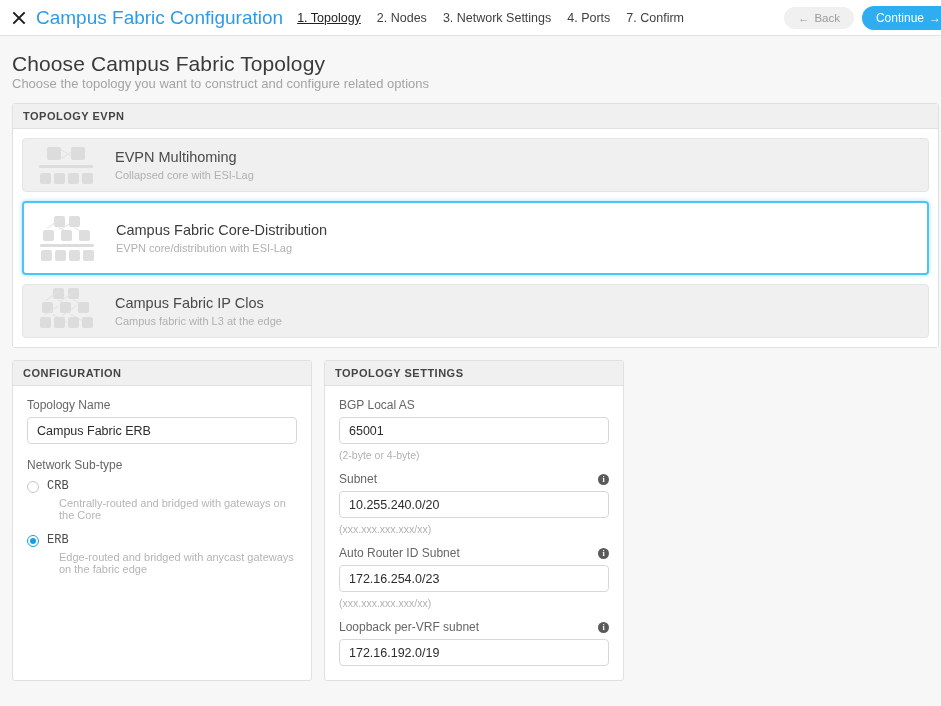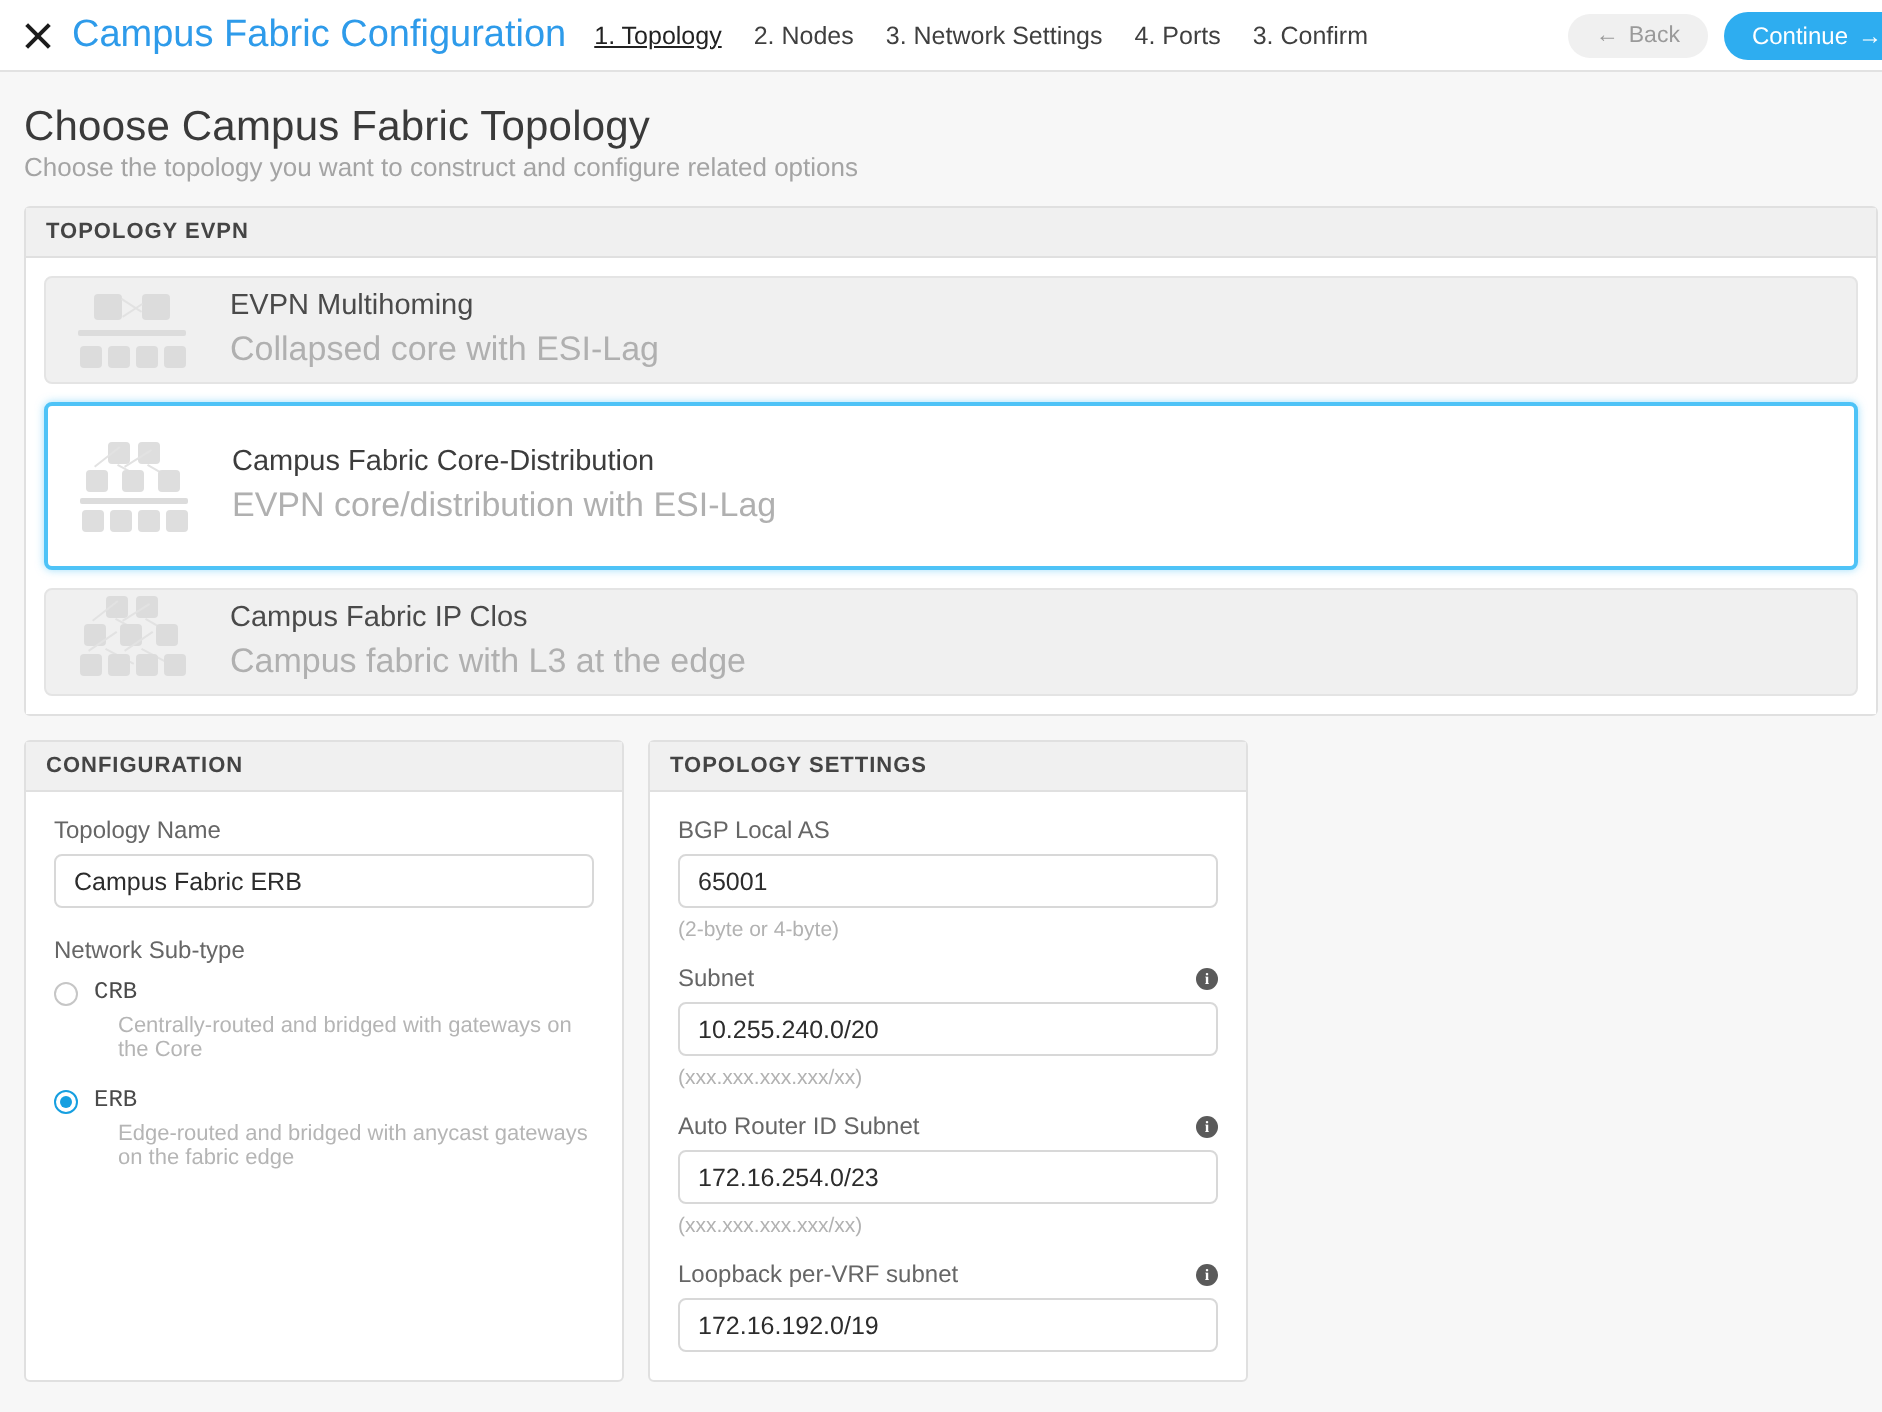--- a/index.html
+++ b/index.html
@@ -136,36 +136,36 @@
     height: 54px;
     padding-left: 14px;
     margin-bottom: 9px;
     cursor: pointer;
   }
   .topo-card:last-child { margin-bottom: 0; }
   .topo-card.selected {
     background: #fff;
     border: 2px solid #4ec3f7;
     box-shadow: 0 0 4px rgba(78,195,247,.55);
-    height: 84px;
+    height: 74px;
   }
   .topo-icon {
     width: 58px; height: 48px;
     flex: 0 0 58px;
     margin-right: 20px;
     position: relative;
   }
   .topo-text .t-title {
     font-size: 14.5px;
     color: #3c3c3c;
     font-weight: 400;
   }
   .topo-card.dim .t-title { color: #4a4a4a; }
   .topo-text .t-sub {
-    font-size: 17px;
+    font-size: 11px;
     color: #b0b0b0;
     margin-top: 4px;
   }
 
   
   .nd {
     position: absolute;
     width: 11px; height: 11px;
     background: #dcdcdc;
     border-radius: 2px;
@@ -271,21 +271,21 @@
 <body>
 
 <div class="topbar">
   <div class="close-x"></div>
   <div class="wiz-title">Campus Fabric Configuration</div>
   <div class="steps">
     <span class="step active">1. Topology</span>
     <span class="step">2. Nodes</span>
     <span class="step">3. Network Settings</span>
     <span class="step">4. Ports</span>
-    <span class="step">3. Confirm</span>
+    <span class="step">7. Confirm</span>
   </div>
   <div class="topbar-actions">
     <button class="btn-back">
       <span>←</span>
       <span>Back</span>
     </button>
     <button class="btn-continue">
       <span>Continue</span>
       <span>→</span>
     </button>

